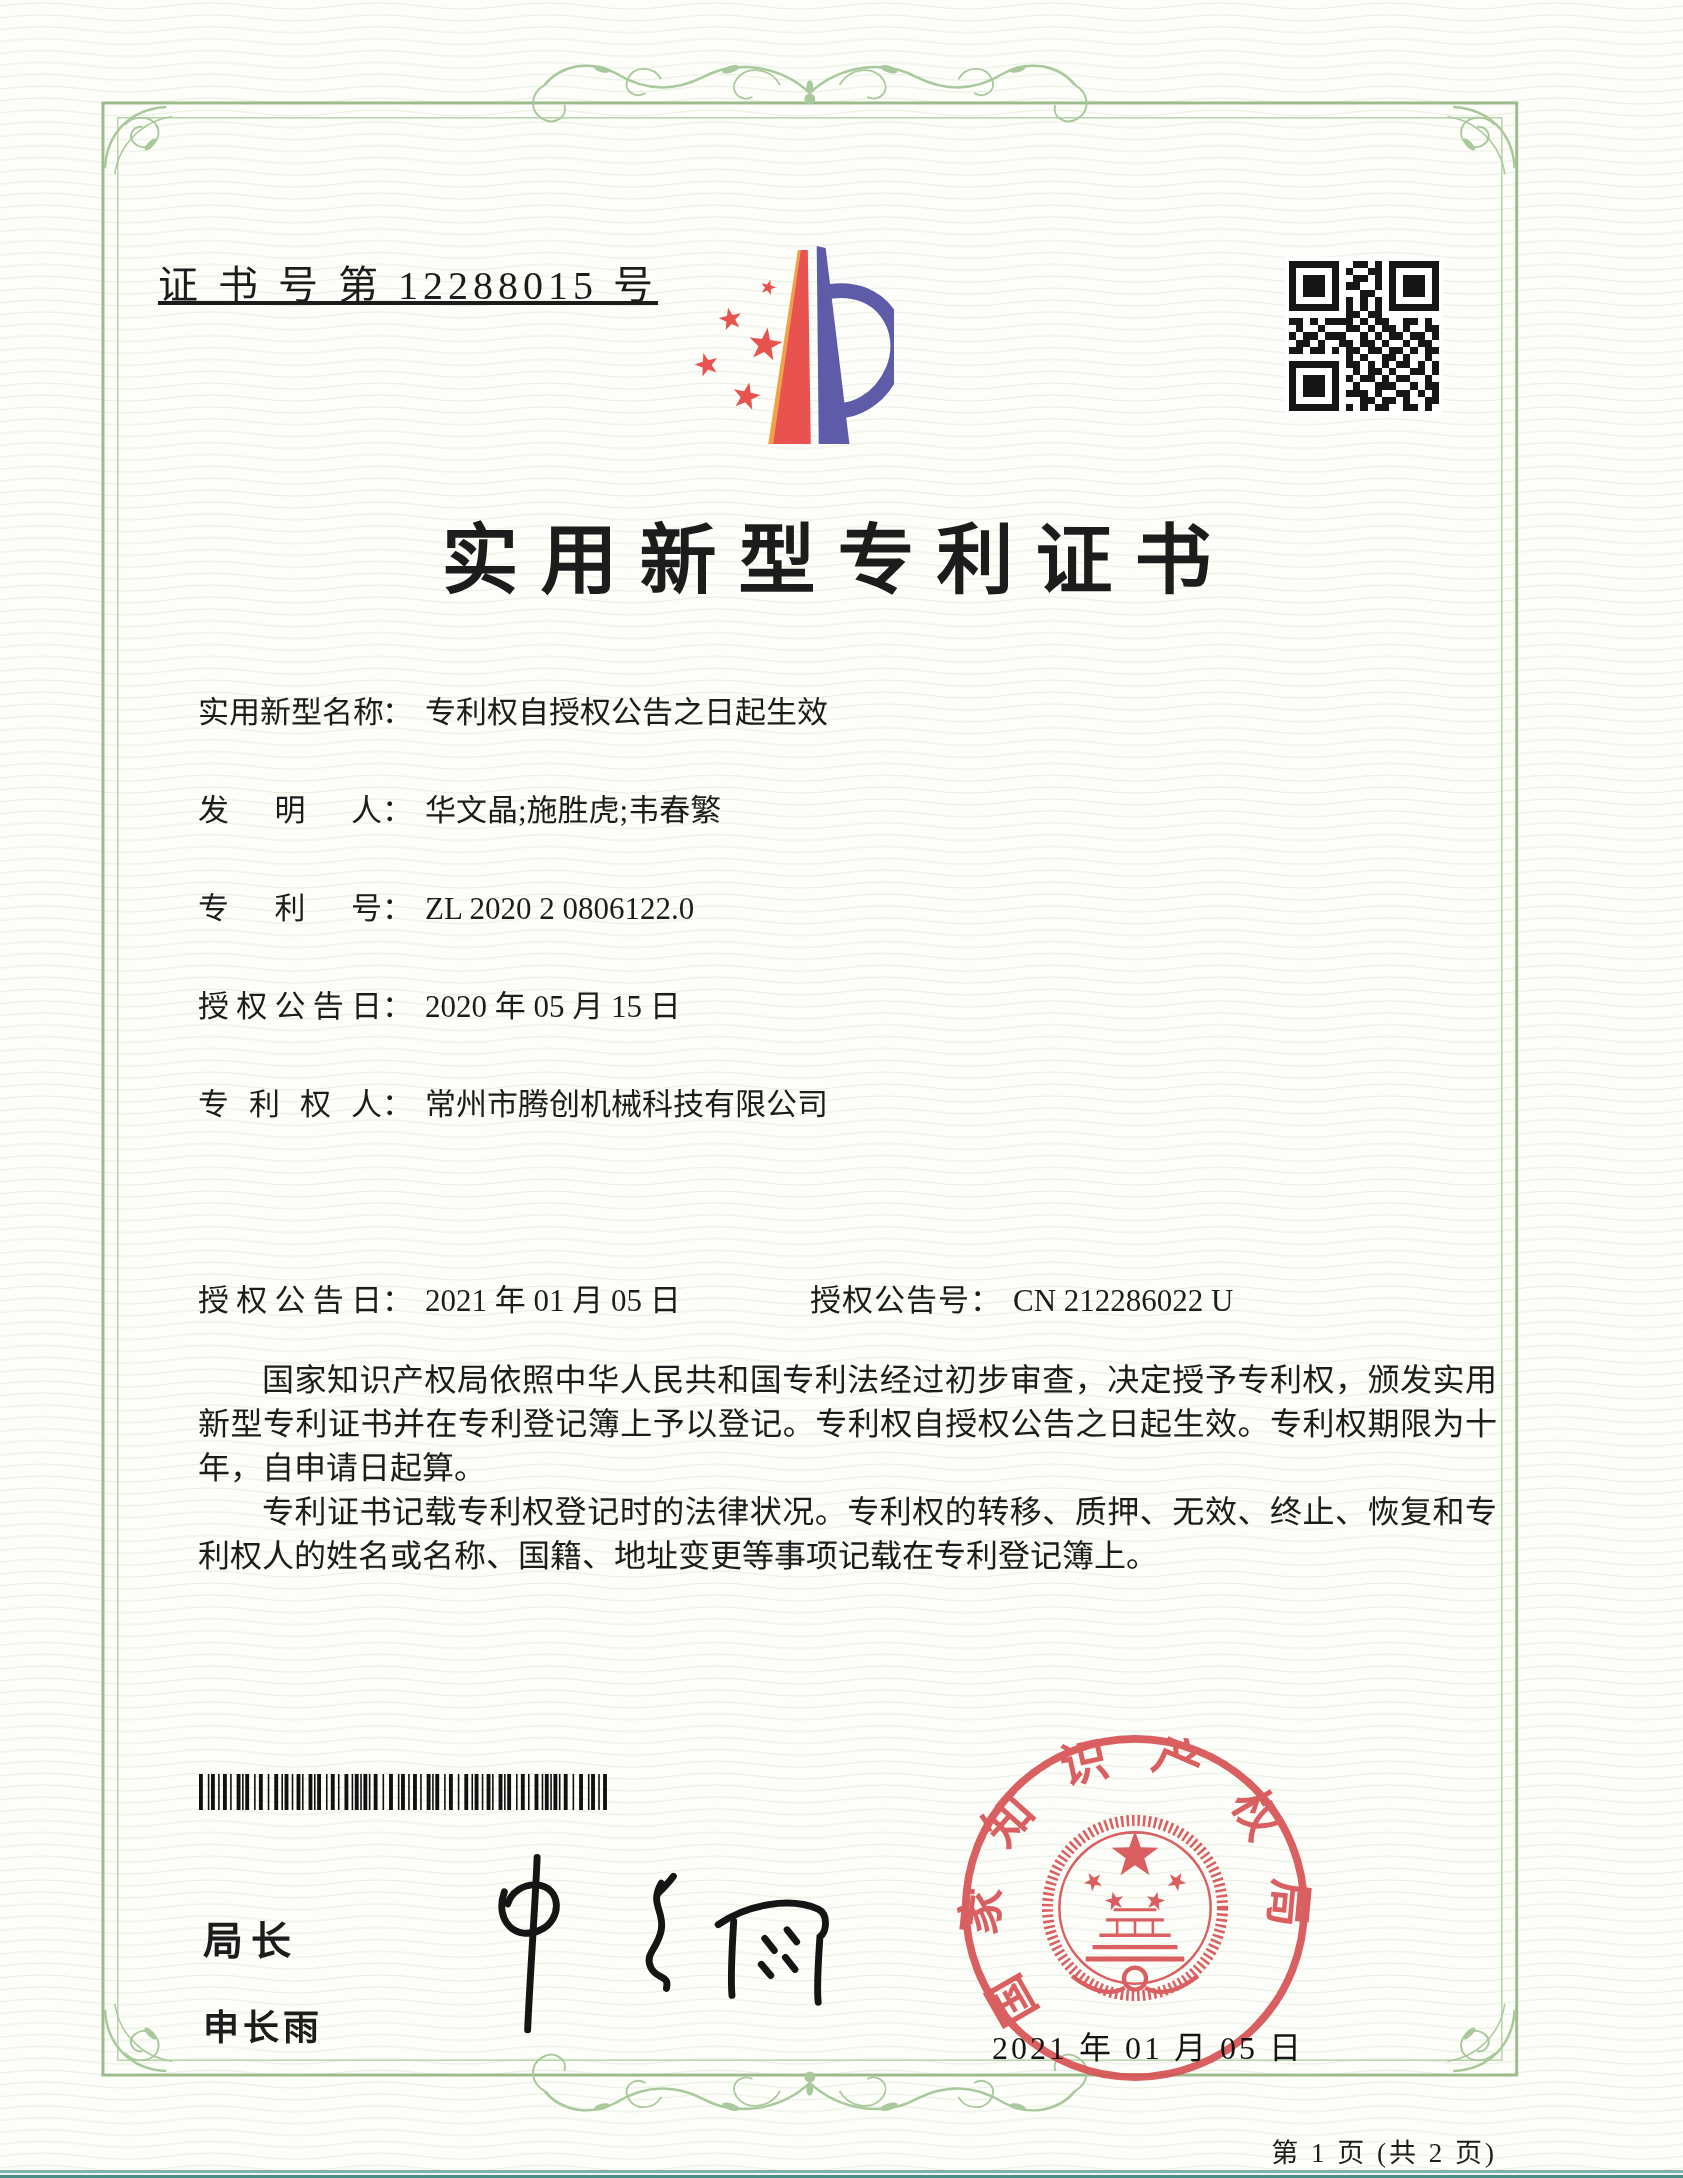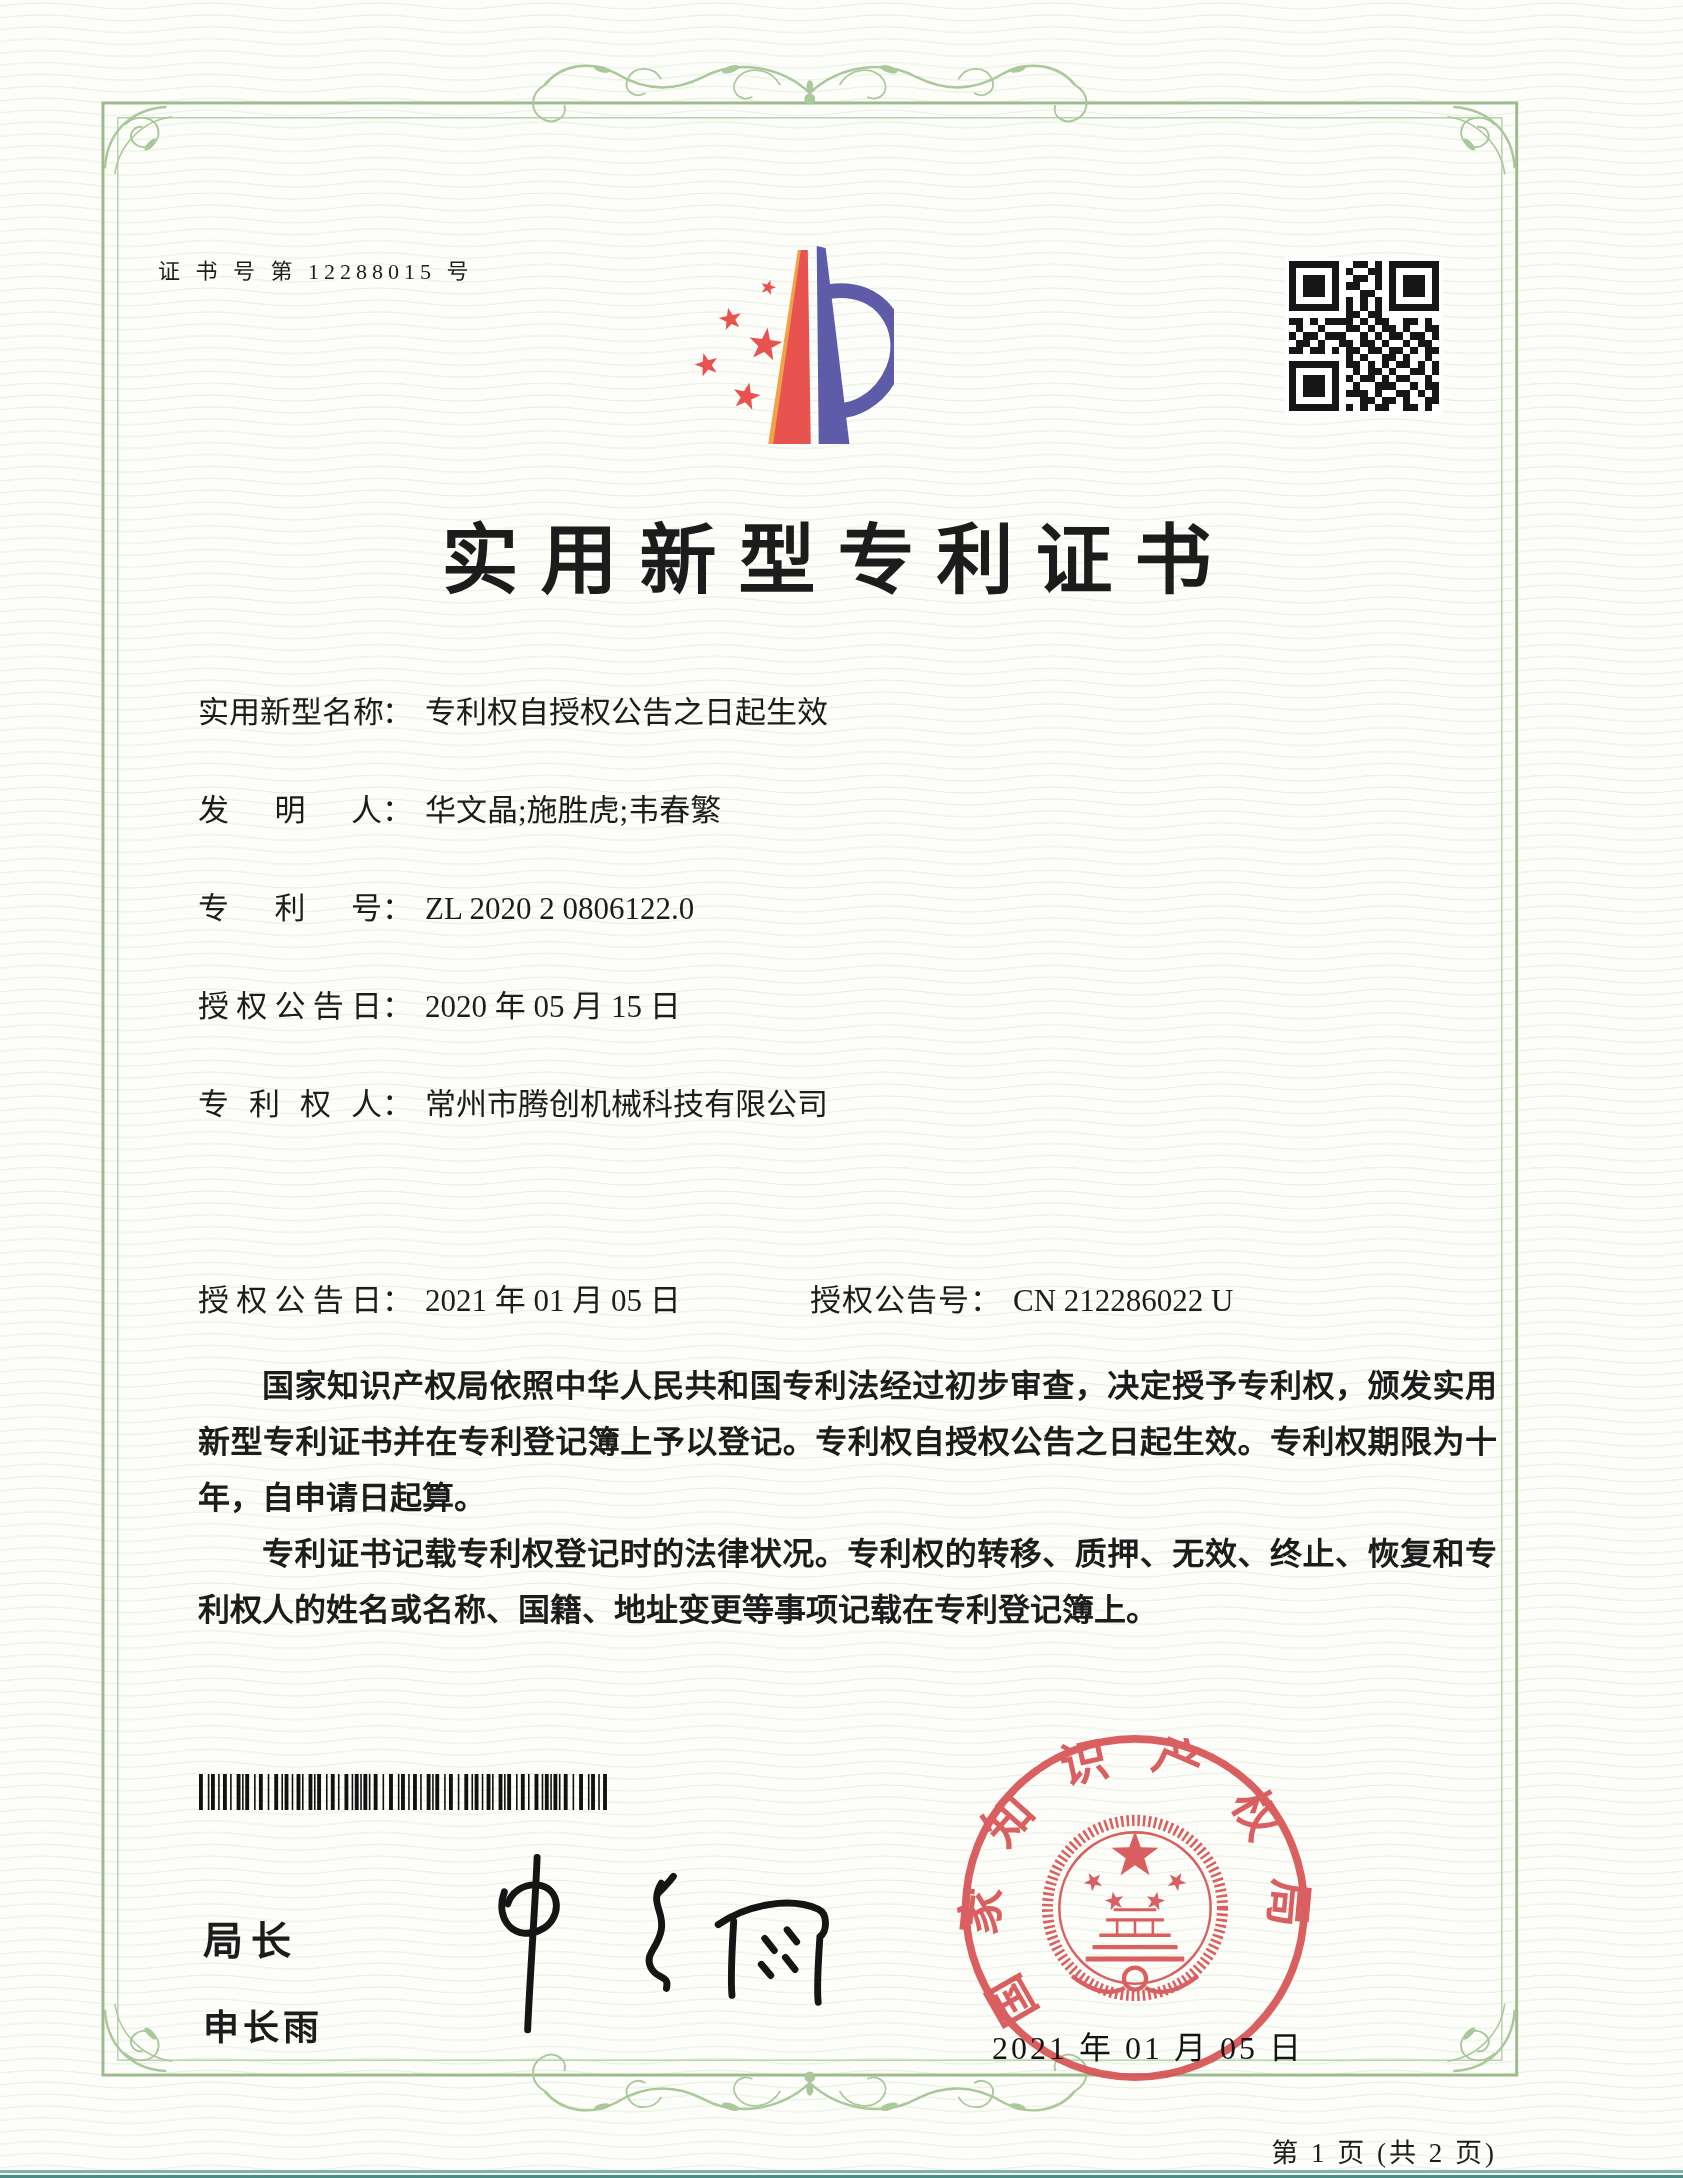--- a/index.html
+++ b/index.html
@@ -1,31 +1,31 @@
 <!DOCTYPE html>
 <html lang="zh-CN"><head>
 <meta charset="utf-8">
 <style>
   html,body{margin:0;padding:0;background:#e9e9e9;}
   .page{position:relative;width:1683px;height:2178px;background:#fdfdf9;overflow:hidden;
         font-family:"Liberation Serif","DejaVu Serif",serif;color:#1c1c1c;margin:0 auto;}
   .abs{position:absolute;}
 
-  #cert-no{left:158px;top:253px;font-size:22px;letter-spacing:5px;}
+  #cert-no{left:158px;top:253px;font-size:40px;letter-spacing:5px;text-decoration:underline;}
   #title{left:0;top:498px;width:1653px;text-align:center;font-size:77px;font-weight:700;
          letter-spacing:22px;text-indent:22px;}
 
   .frow{position:absolute;left:198px;white-space:nowrap;font-size:31px;}
   .flabel{display:inline-block;width:184px;text-align:justify;text-align-last:justify;}
   .fval{margin-left:12px;}
   .pair2{position:absolute;left:612px;top:0;white-space:nowrap;}
   .pair2 .flabel2{letter-spacing:1px;}
   .pair2 .fval{margin-left:12px;}
 
-  #body-text{left:198px;top:1358px;width:1299px;font-size:32px;line-height:56px;text-align:justify;font-weight:bold;}
+  #body-text{left:198px;top:1358px;width:1299px;font-size:32px;line-height:44px;text-align:justify;}
   #body-text p{margin:0;text-indent:2em;}
 
   #barcode{left:199px;top:1774px;width:412px;height:36px;}
   #signer-title{left:203px;top:1909px;font-size:40px;letter-spacing:8px;font-weight:600;
         font-family:"Liberation Sans","DejaVu Sans",sans-serif;}
   #signer-name{left:203px;top:1998px;font-size:36px;letter-spacing:4px;font-weight:600;
         font-family:"Liberation Sans","DejaVu Sans",sans-serif;}
   #signature{left:444px;top:1834px;width:388px;height:214px;}
 
   #seal{left:948px;top:1721px;width:374px;height:374px;opacity:.93;}

